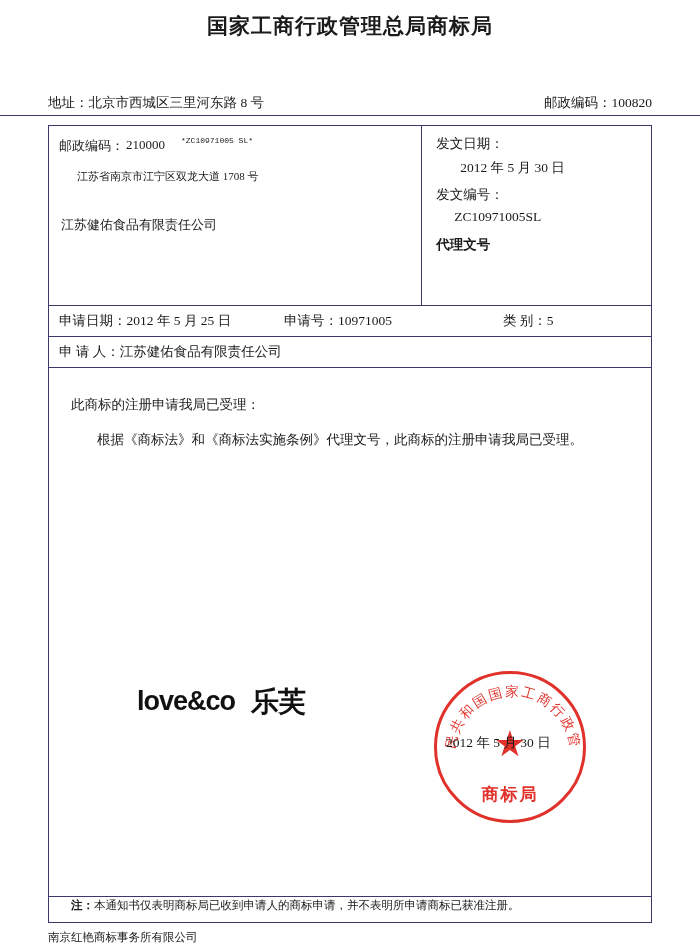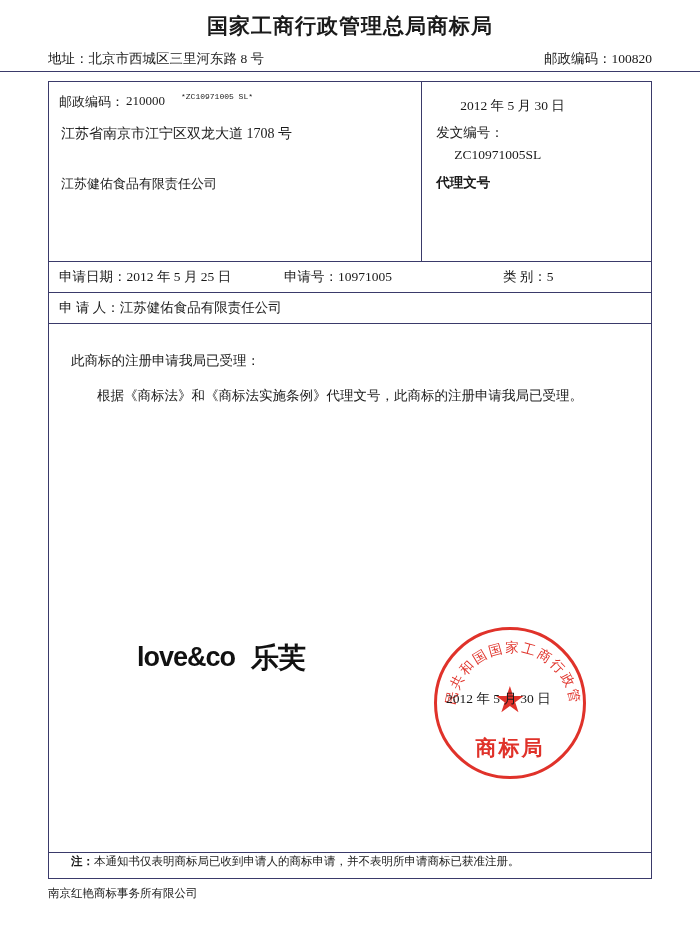--- a/index.html
+++ b/index.html
@@ -31,21 +31,21 @@
   }
   .addr-row {
     display: flex;
     justify-content: space-between;
     align-items: flex-end;
     font-size: 13.5px;
     padding: 0 48px 3px 48px;
     border-bottom: 1px solid #3a3a6a;
     margin: 0 0 0 0;
   }
-  .addr-left { white-space: nowrap; }
+  .addr-left { white-space: nowrap; margin-top: 44px; }
   .addr-right { white-space: nowrap; }
 
   .frame {
     margin: 9px 48px 0 48px;
     border: 1px solid #3a3a6a;
     box-sizing: border-box;
   }
 
   
   .top-section {
@@ -83,23 +83,24 @@
       #111 10px, #111 12px, #fff 12px, #fff 13px
     );
   }
   .barcode-text {
     font-family: "Liberation Mono", "DejaVu Sans Mono", monospace;
     font-size: 8px;
     letter-spacing: 0px;
     margin-top: 1px;
   }
   .addr-line {
-    font-size: 14px;
+    font-size: 11px;
     margin-top: 14px;
     padding-left: 2px;
+    margin-left: 16px;
   }
   .company-line {
     font-size: 13px;
     margin-top: 32px;
     padding-left: 2px;
   }
   .meta-box {
     width: 38%;
     box-sizing: border-box;
     padding: 9px 10px 0 14px;
@@ -210,21 +211,21 @@
     font-size: 36px;
     line-height: 1;
     color: #e0322a;
   }
   .seal-bottom {
     position: absolute;
     left: 0;
     right: 0;
     bottom: 14px;
     text-align: center;
-    font-size: 21px;
+    font-size: 17px;
     letter-spacing: 2px;
     font-weight: bold;
     margin-top: 28px;
   }
   .seal-arc {
     position: absolute;
     left: 0; top: 0;
     width: 152px; height: 152px;
   }
   .seal-arc text {
@@ -282,20 +283,21 @@
           <span class="barcode-wrap">
             <span class="barcode"></span>
             <div class="barcode-text">*ZC10971005 SL*</div>
           </span>
         </div>
         <div class="addr-line">江苏省南京市江宁区双龙大道 1708 号</div>
         <div class="company-line">江苏健佑食品有限责任公司</div>
       </div>
 
       <div class="meta-box">
+        <div class="m-label">发文日期：</div>
         <div class="m-val">2012 年 5 月 30 日</div>
         <div class="m-label2">发文编号：</div>
         <div class="m-val2">ZC10971005SL</div>
         <div class="m-label3">代理文号</div>
       </div>
 
     </div>
 
     <div class="app-row">
       <div class="cell c-date">

